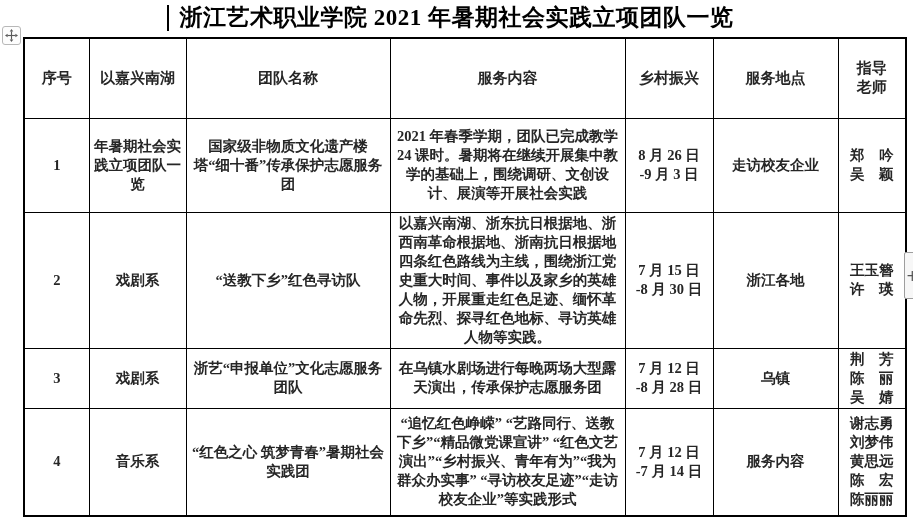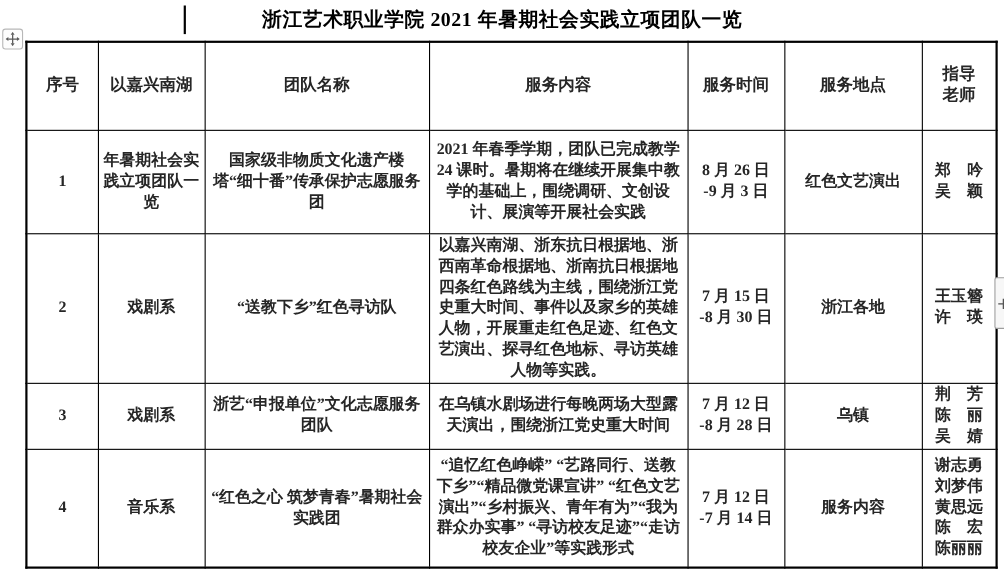--- a/index.html
+++ b/index.html
@@ -10,21 +10,21 @@
     position: relative;
     font-family: "Liberation Serif", "DejaVu Serif", serif;
     color: #262626;
   }
   .page { position: absolute; inset: 0; width: 913px; height: 519px; }
 
   
   .doc-title {
     position: absolute; top: 3px; left: 0;
     width: 913px; text-align: center;
-    font-size: 18px; font-weight: bold; color: #000;
+    font-size: 23px; font-weight: bold; color: #000;
     line-height: 30px;
     letter-spacing: 0.5px;
   }
   .caret {
     position: absolute; left: 167px; top: 5px;
     width: 2px; height: 26px; background: #000;
   }
 
   
   .move-handle {
@@ -121,55 +121,55 @@
       <col style="width:88px">
       <col style="width:125px">
       <col style="width:68px">
     </colgroup>
     <tbody>
         <tr class="r-head">
       <th>序号</th>
       <th>以嘉兴南湖</th>
       <th>团队名称</th>
       <th>服务内容</th>
-      <th>服务时间</th>
+      <th>乡村振兴</th>
       <th>服务地点</th>
       <th class="th-teacher">指导
 老师</th>
     </tr>
 
     <tr class="r-1">
       <td>1</td>
       <td class="cell-unit">年暑期社会实践立项团队一览</td>
       <td class="cell-team">国家级非物质文化遗产楼塔“细十番”传承保护志愿服务团</td>
       <td class="cell-content">2021 年春季学期，团队已完成教学 24 课时。暑期将在继续开展集中教学的基础上，围绕调研、文创设计、展演等开展社会实践</td>
       <td class="pre">8 月 26 日
 -9 月 3 日</td>
-      <td>红色文艺演出</td>
+      <td>走访校友企业</td>
       <td class="pre">郑　吟
 吴　颖</td>
     </tr>
 
     <tr class="r-2">
       <td>2</td>
       <td class="cell-unit">戏剧系</td>
       <td class="cell-team">“送教下乡”红色寻访队</td>
-      <td class="cell-content">以嘉兴南湖、浙东抗日根据地、浙西南革命根据地、浙南抗日根据地四条红色路线为主线，围绕浙江党史重大时间、事件以及家乡的英雄人物，开展重走红色足迹、红色文艺演出、探寻红色地标、寻访英雄人物等实践。</td>
+      <td class="cell-content">以嘉兴南湖、浙东抗日根据地、浙西南革命根据地、浙南抗日根据地四条红色路线为主线，围绕浙江党史重大时间、事件以及家乡的英雄人物，开展重走红色足迹、缅怀革命先烈、探寻红色地标、寻访英雄人物等实践。</td>
       <td class="pre">7 月 15 日
 -8 月 30 日</td>
       <td>浙江各地</td>
       <td class="pre">王玉簪
 许　瑛</td>
     </tr>
 
     <tr class="r-3">
       <td>3</td>
       <td class="cell-unit">戏剧系</td>
       <td class="cell-team">浙艺“申报单位”文化志愿服务团队</td>
-      <td class="cell-content">在乌镇水剧场进行每晚两场大型露天演出，围绕浙江党史重大时间</td>
+      <td class="cell-content">在乌镇水剧场进行每晚两场大型露天演出，传承保护志愿服务团</td>
       <td class="pre">7 月 12 日
 -8 月 28 日</td>
       <td>乌镇</td>
       <td class="pre">荆　芳
 陈　丽
 吴　婧</td>
     </tr>
 
     <tr class="r-4">
       <td>4</td>

